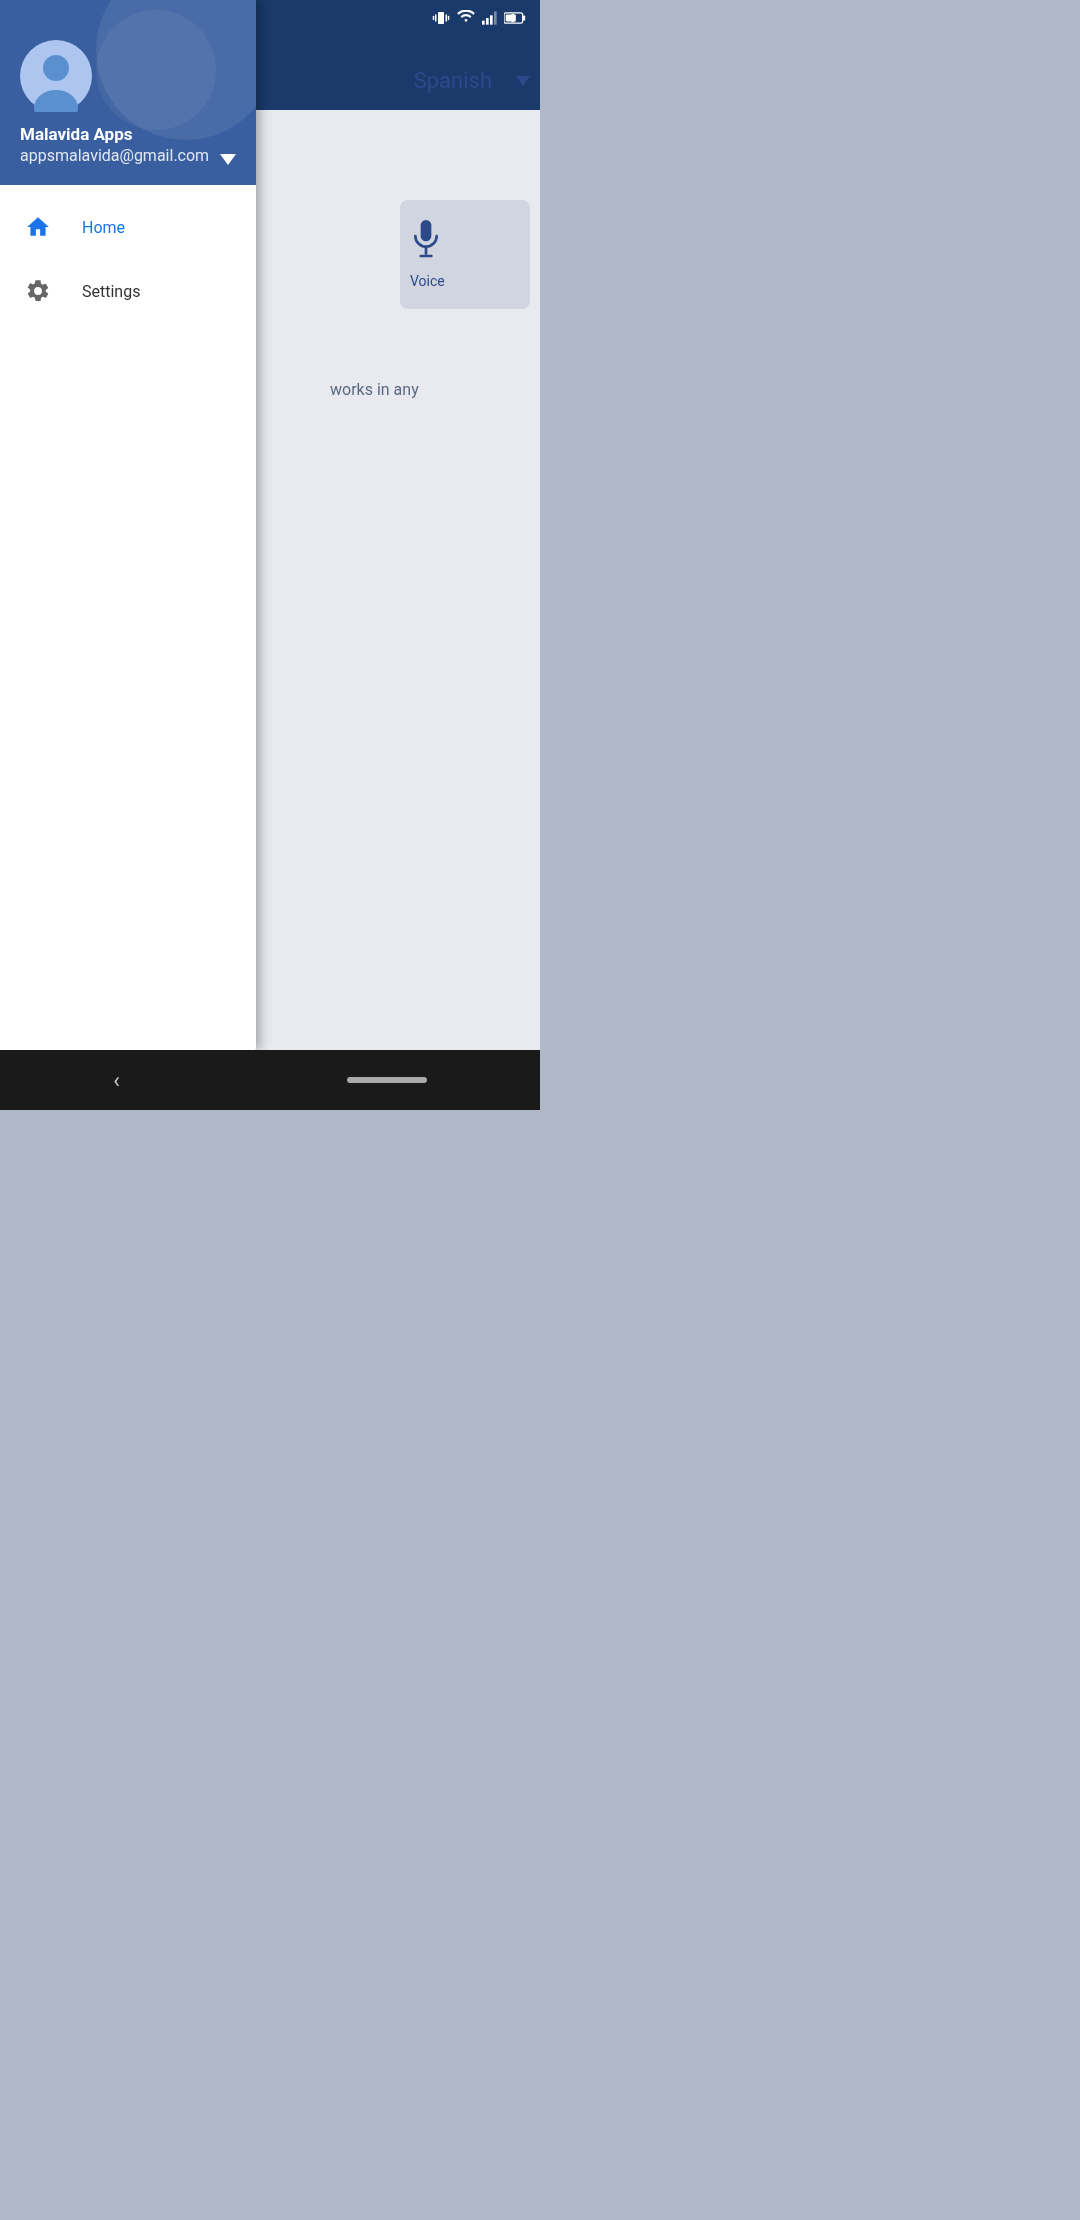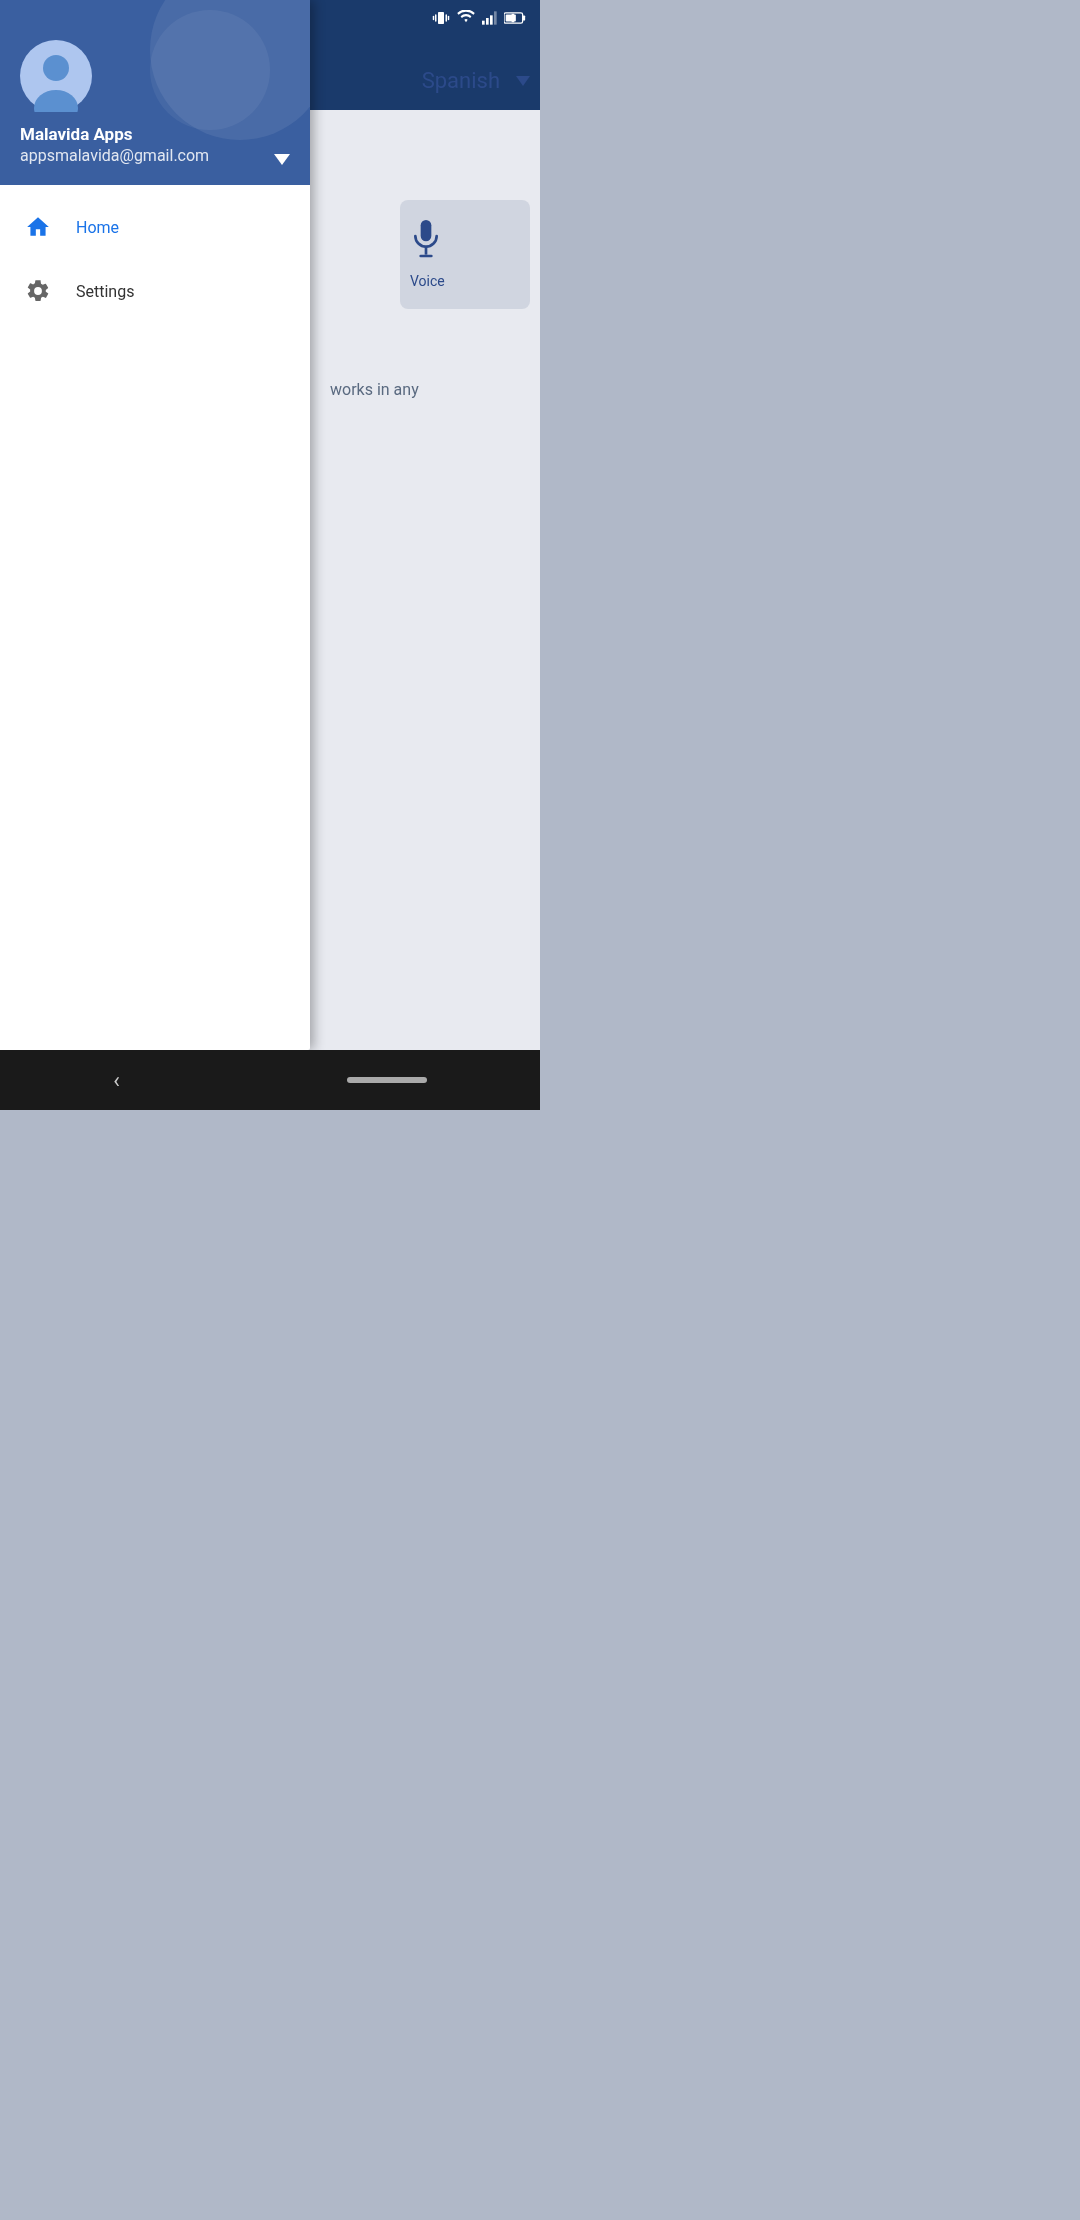--- a/index.html
+++ b/index.html
@@ -31,21 +31,21 @@
 
     .app-bg-spanish {
       position: absolute;
       top: 68px;
       right: 10px;
       color: #2c4a8a;
       font-size: 22px;
       font-weight: 400;
       display: flex;
       align-items: center;
-      gap: 12px;
+      gap: 20px;
     }
 
     .app-bg-spanish .dropdown-arrow {
       width: 0; height: 0;
       border-left: 7px solid transparent;
       border-right: 7px solid transparent;
       border-top: 10px solid #2c4a8a;
       display: inline-block;
       margin-left: 4px;
     }
@@ -109,21 +109,21 @@
     }
 
     .status-icons svg {
       fill: white;
     }
 
     
     .drawer {
       position: absolute;
       top: 0; left: 0;
-      width: 310px;
+      width: 256px;
       height: calc(100% - 60px);
       background: white;
       z-index: 20;
       display: flex;
       flex-direction: column;
       border-radius: 0 2px 2px 0;
       box-shadow: 4px 0 12px rgba(0,0,0,0.3);
     }
 
     
@@ -192,21 +192,21 @@
     .drawer-nav {
       flex: 1;
       padding: 10px 0;
       overflow-y: auto;
     }
 
     .nav-item {
       display: flex;
       align-items: center;
       padding: 18px 24px;
-      gap: 24px;
+      gap: 30px;
       cursor: pointer;
       transition: background 0.15s;
     }
 
     .nav-item.active .nav-label {
       color: #1a73e8;
     }
 
     .nav-icon {
       width: 28px;

